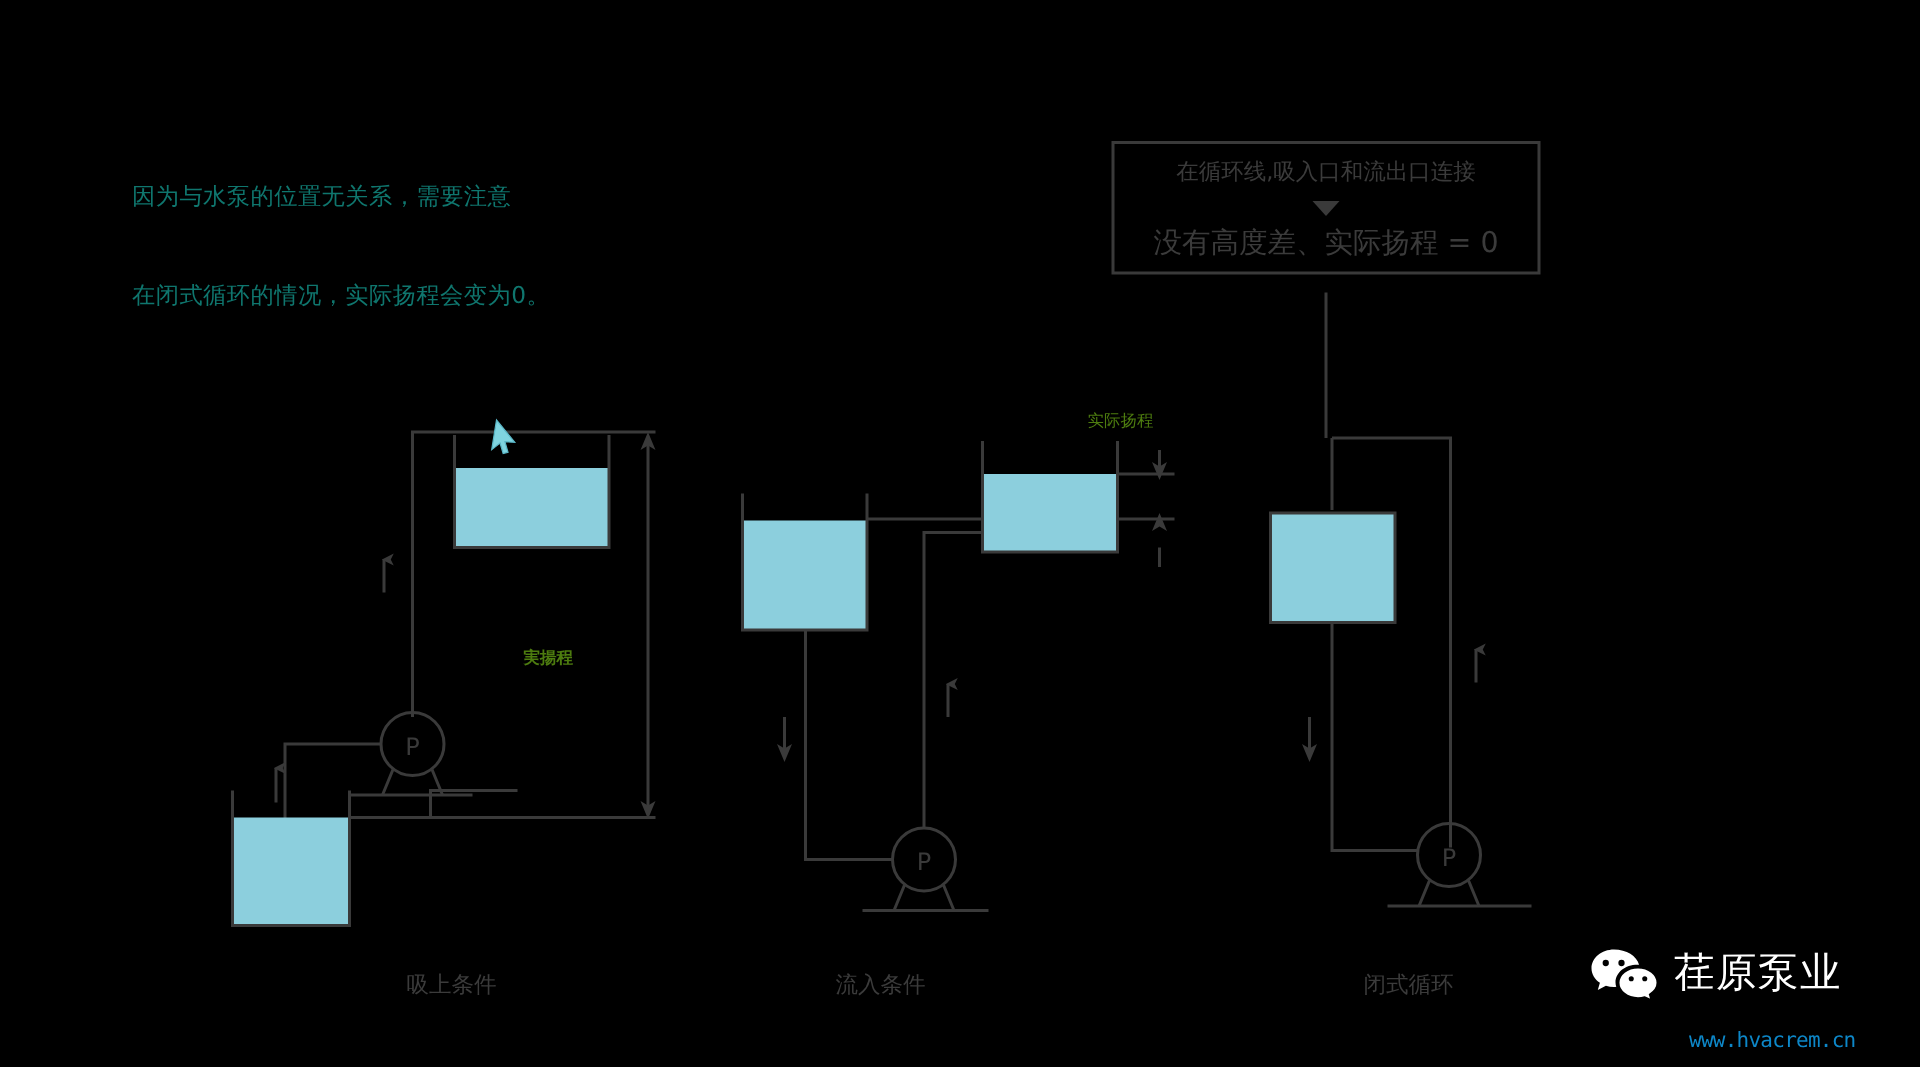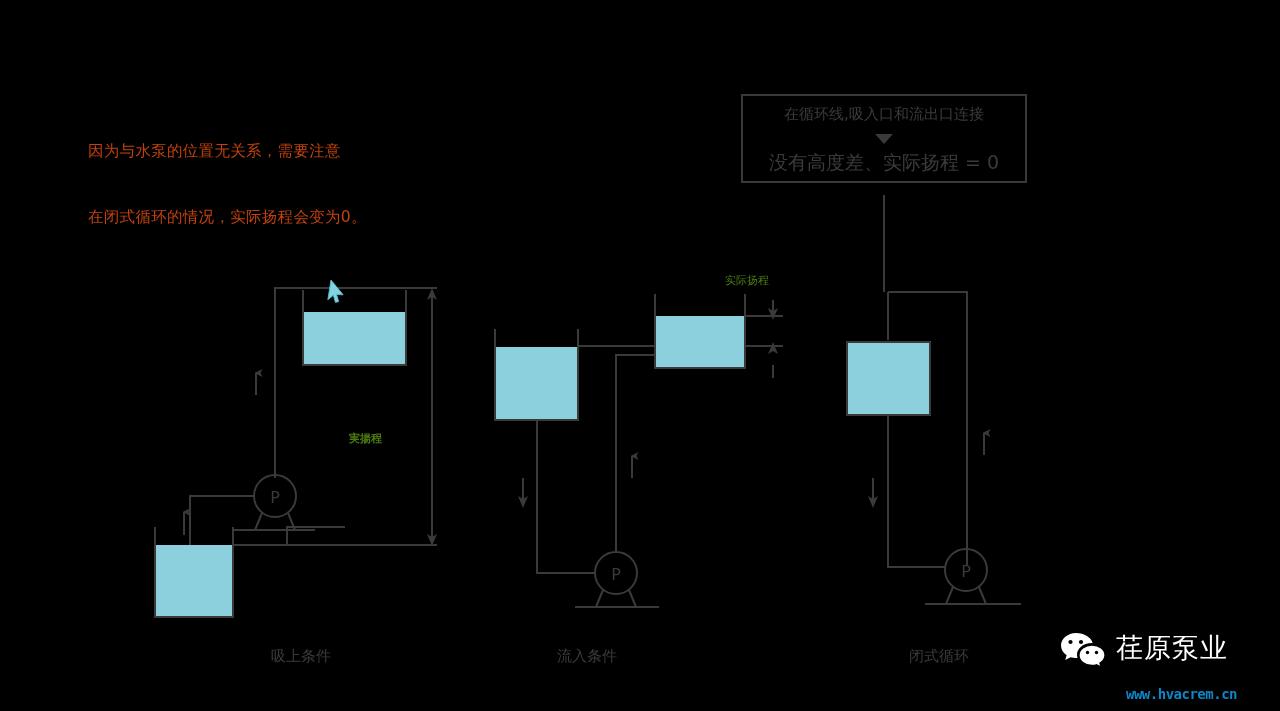--- a/index.html
+++ b/index.html
@@ -16,23 +16,23 @@
   }
   #canvas {
     position: absolute;
     left: 0; top: 0;
     width: 1280px;
     height: 711px;
   }
   .note-block {
     position: absolute;
     left: 88px;
-    top: 96px;
+    top: 76px;
     width: 420px;
-    color: #c2410c;
+    color: #0f766e;
     font-size: 15.5px;
     line-height: 22px;
     letter-spacing: 0.3px;
     white-space: pre;
   }
   .note-line { display: block; }
 
   .callout-box {
     position: absolute;
     left: 741px;
@@ -102,21 +102,21 @@
     letter-spacing: 1px;
     white-space: nowrap;
   }
   .watermark {
     position: absolute;
     left: 1126px;
     top: 686px;
     color: #0d87c8;
     font-family: "DejaVu Sans Mono", "Liberation Mono", monospace;
     font-size: 14px;
-    font-weight: bold;
+    font-weight: normal;
     letter-spacing: -0.5px;
     white-space: nowrap;
   }
 </style>
 </head>
 <body>
 
 <svg id="canvas" viewBox="0 0 1280 711">
   <defs>
     <marker id="arrowUp" markerWidth="10" markerHeight="10" refX="5" refY="1.5" orient="auto" markerUnits="userSpaceOnUse">

